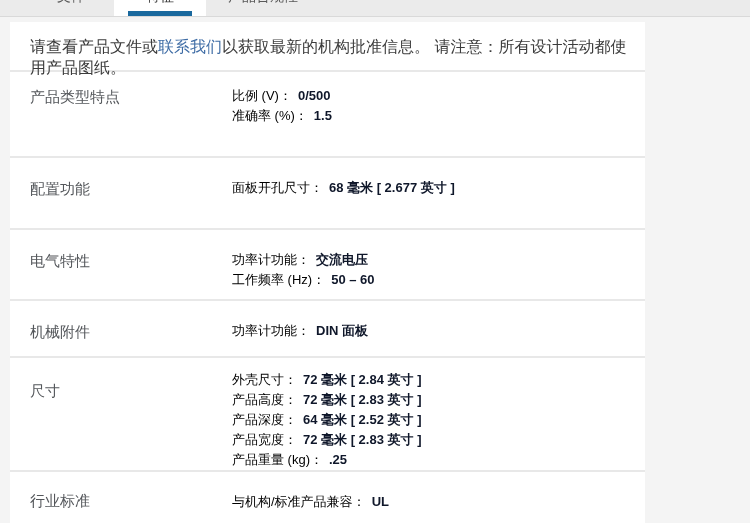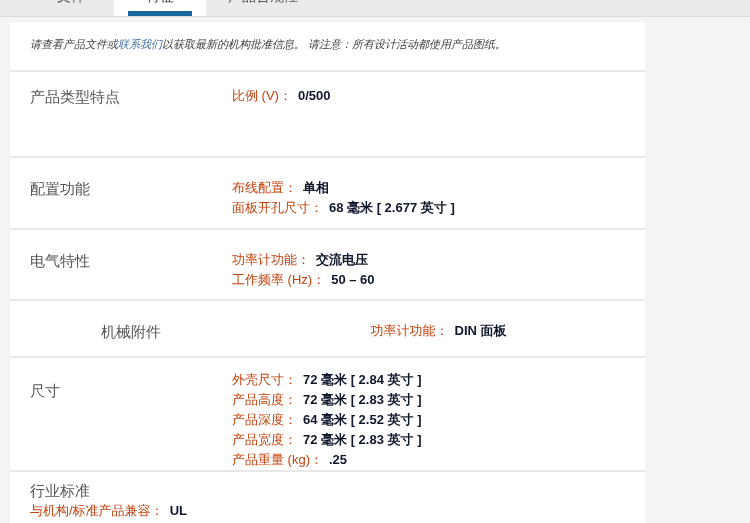--- a/index.html
+++ b/index.html
@@ -15,36 +15,36 @@
   .tab.active{background:#ffffff;}
   .tab.active .tab-label{color:#3c3c3c;margin-bottom:5px;}
   .tab-underline{height:5px;width:64px;background:#1a699e;}
   .tab-w1{width:86px;}
   .tab-w2{width:92px;}
   .tab-w3{width:114px;}
 
   
   .panel{position:absolute;left:10px;top:22px;width:635px;min-height:501px;background:#ffffff;}
 
-  .notice{box-sizing:border-box;height:48px;padding:15px 16px 0 20px;font-size:11px;color:#3c3c3c;font-style:italic;}
+  .notice{box-sizing:border-box;height:48px;padding:15px 16px 0 20px;font-size:16px;color:#3c3c3c;}
   .notice a{color:#3e6ca5;text-decoration:none;cursor:pointer;}
 
   .sec{box-sizing:border-box;display:flex;border-top:2px solid #e8e8e8;padding-left:20px;}
   .sec-title{width:202px;font-size:15px;color:#54575b;flex-shrink:0;}
   .rows{flex:1;}
   .row{line-height:20px;font-size:13px;white-space:nowrap;}
-  .lbl{color:#c2410c;}
+  .lbl{color:#000000;}
   .val{color:#0f172a;font-weight:bold;margin-left:6px;}
 
   .sec1{height:86px;padding-top:14px;}
   .sec2{height:52px;padding-top:20px;}
   .sec3{height:71px;padding-top:20px;margin-top:20px;}
-  .sec4{height:57px;padding-top:20px;text-align:center;}
+  .sec4{height:57px;padding-top:20px;}
   .sec5{height:114px;padding-top:12px;}
-  .sec6{height:39px;padding-top:10px;flex-direction:column;}
+  .sec6{height:39px;padding-top:20px;}
   .sec1 .sec-title,.sec2 .sec-title,.sec3 .sec-title,.sec4 .sec-title{padding-top:2px;}
   .sec5 .sec-title{padding-top:12px;}
 </style>
 </head>
 <body>
 
 <div class="viewport">
 
   <div class="tabbar">
     <div class="tabspacer"></div>
@@ -65,29 +65,29 @@
     <div class="notice">
       <span>请查看产品文件或</span><a>联系我们</a><span>以获取最新的机构批准信息。 请注意：所有设计活动都使用产品图纸。</span>
     </div>
 
     <div class="sec sec1">
       <div class="sec-title">产品类型特点</div>
       <div class="rows">
         <div class="row">
           <span class="lbl">比例 (V)：</span><span class="val">0/500</span>
         </div>
+        <div class="row">
+          <span class="lbl">准确率 (%)：</span><span class="val">1.5</span>
+        </div>
       </div>
     </div>
 
     <div class="sec sec2">
       <div class="sec-title">配置功能</div>
       <div class="rows">
-        <div class="row">
-          <span class="lbl">布线配置：</span><span class="val">单相</span>
-        </div>
         <div class="row">
           <span class="lbl">面板开孔尺寸：</span><span class="val">68 毫米 [ 2.677 英寸 ]</span>
         </div>
       </div>
     </div>
 
     <div class="sec sec3">
       <div class="sec-title">电气特性</div>
       <div class="rows">
         <div class="row">

